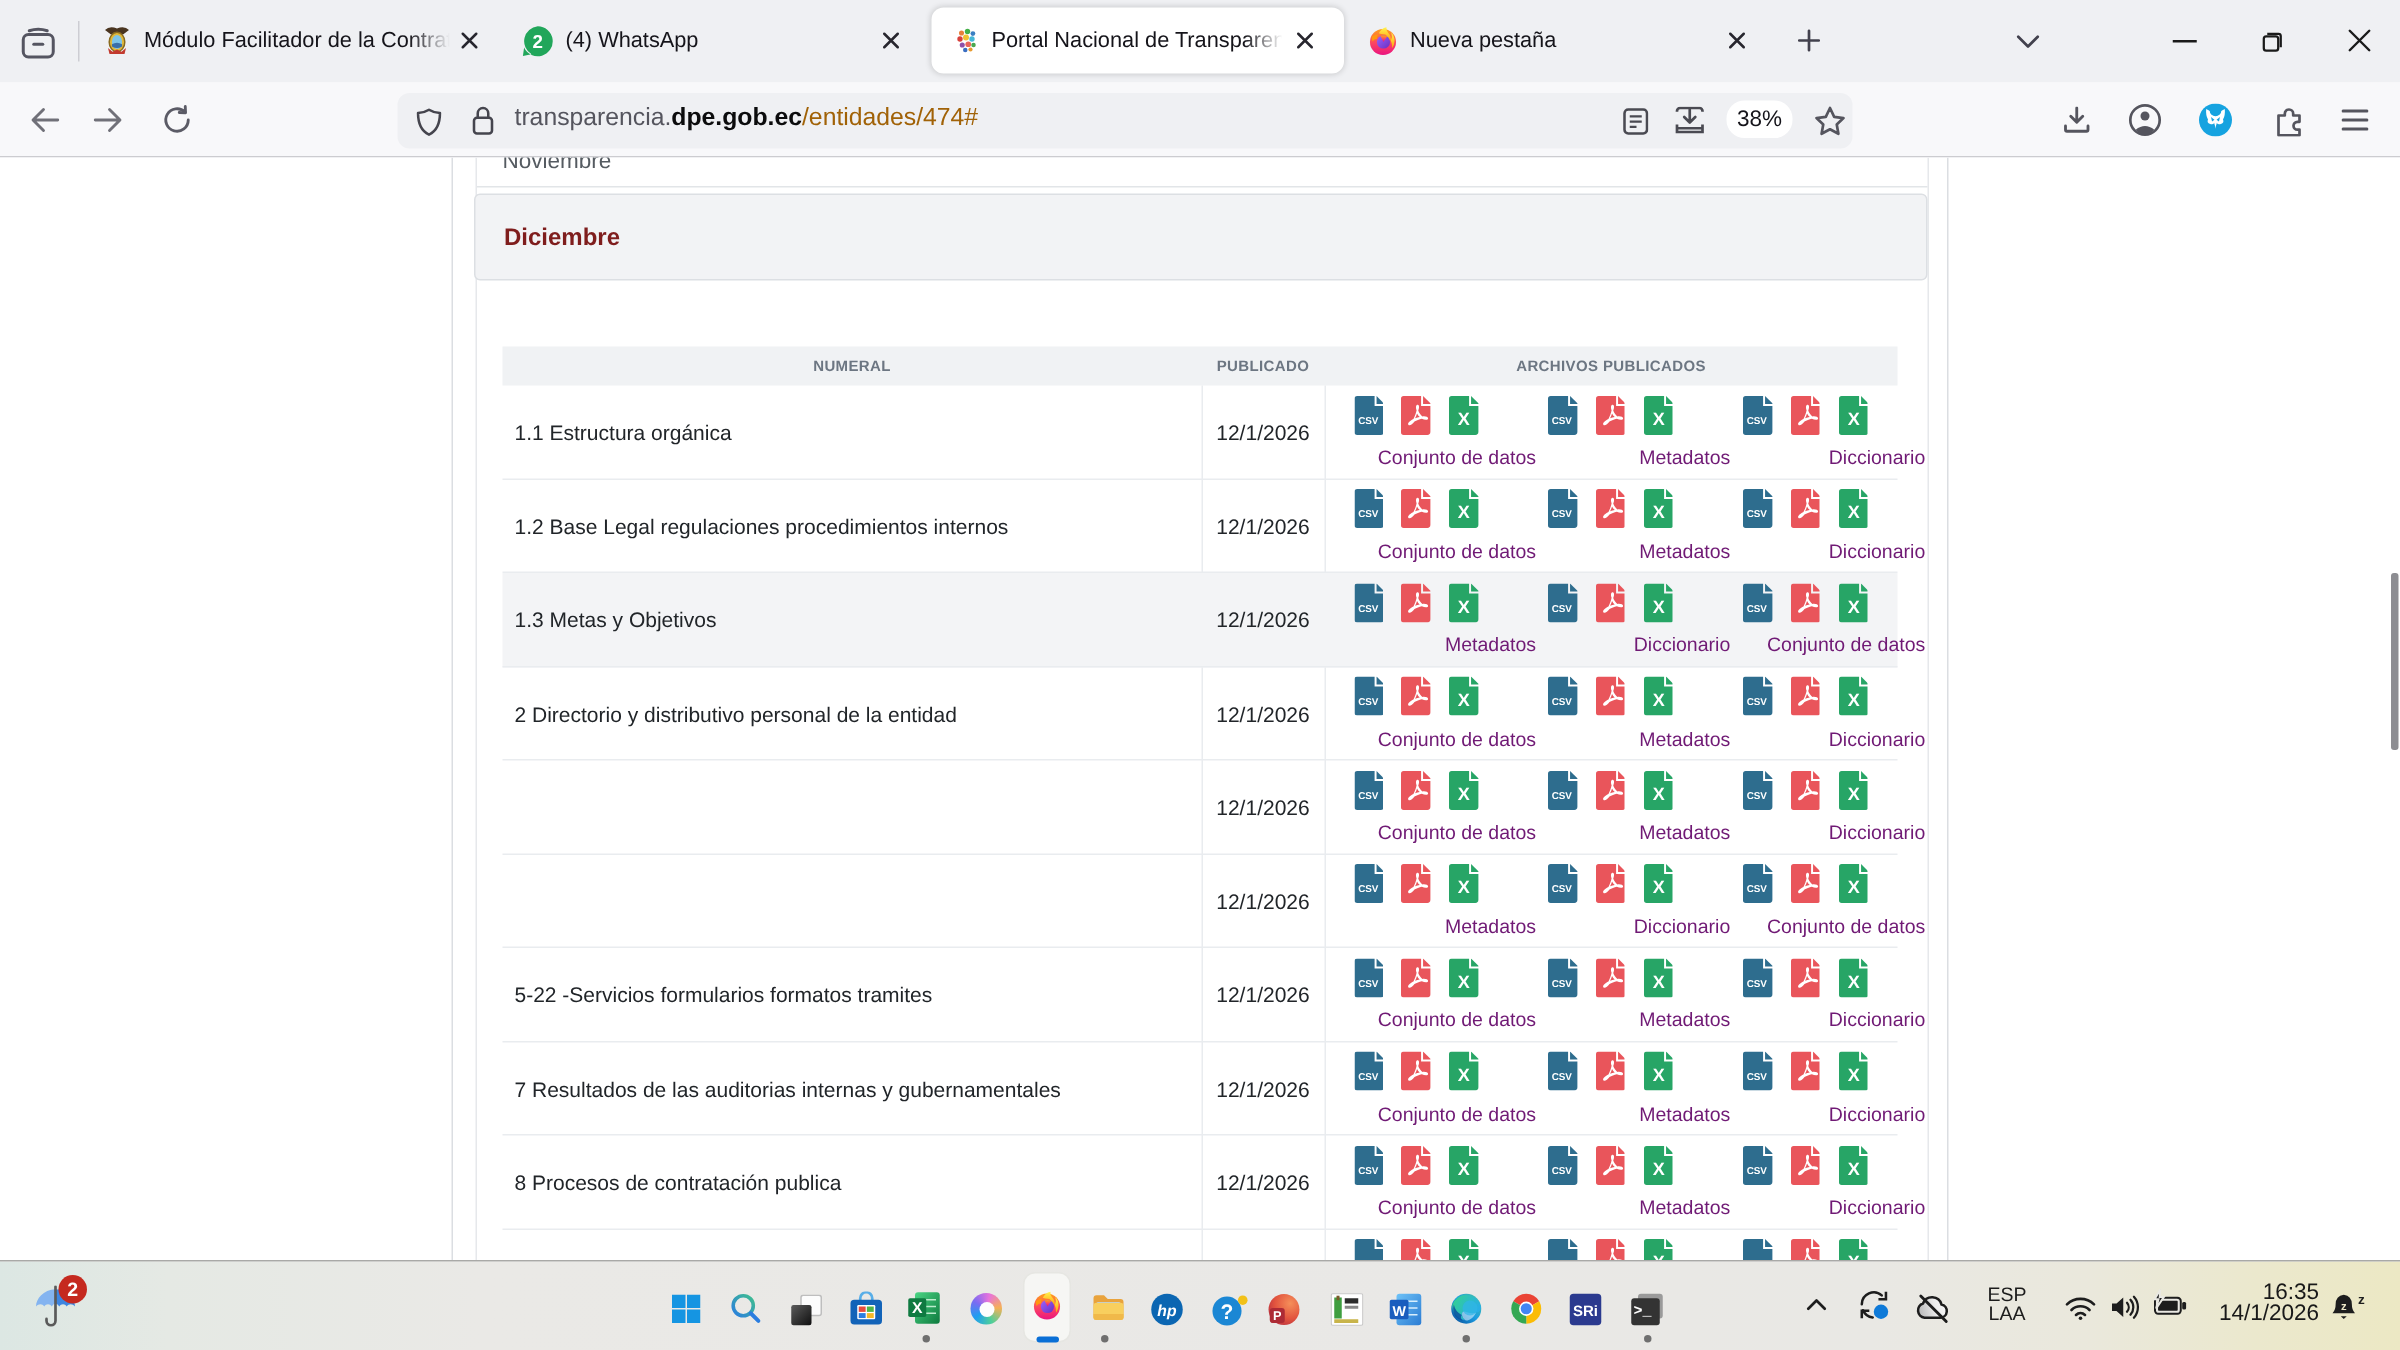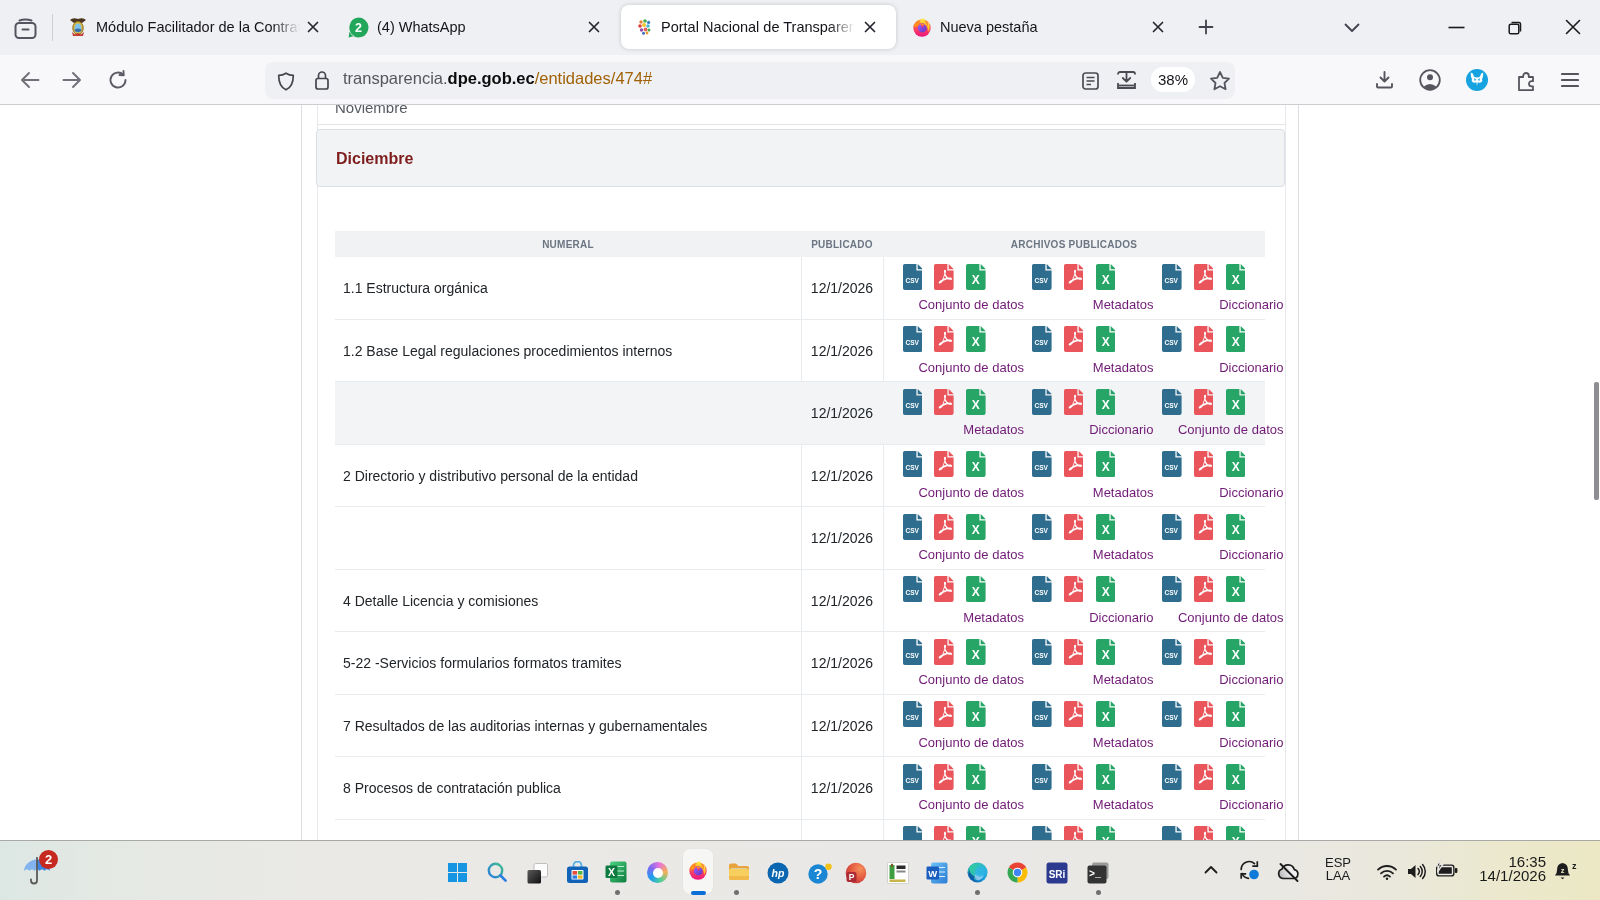--- a/index.html
+++ b/index.html
@@ -271,20 +271,21 @@
         <use href="#fcsv"></use>
       </svg>
 <svg class="a" style="left:858.9000000000001px;top:95.0px" width="19.6" height="26" viewBox="0 0 19.6 26">
         <use href="#fpdf"></use>
       </svg>
 <svg class="a" style="left:890.6px;top:95.0px" width="19.6" height="26" viewBox="0 0 19.6 26">
         <use href="#fxls"></use>
       </svg>
 <div class="icolbl a" style="left:788.5px;top:128.5px;width:160px">Diccionario</div>
 <div class="a" style="left:0;top:151.0px;width:930px;height:62.5px;background:#f3f4f6;border-bottom:1px solid #e9ecef"></div>
+<div class="rowlbl a" style="left:8px;top:151.0px;height:62.5px;line-height:62.5px">1.3 Metas y Objetivos</div>
 <div class="rowlbl a" style="left:466px;top:151.0px;width:82px;height:62.5px;line-height:62.5px;text-align:center">12/1/2026</div>
 <svg class="a" style="left:567.7px;top:157.5px" width="19.6" height="26" viewBox="0 0 19.6 26">
         <use href="#fcsv"></use>
       </svg>
 <svg class="a" style="left:599.4000000000001px;top:157.5px" width="19.6" height="26" viewBox="0 0 19.6 26">
         <use href="#fpdf"></use>
       </svg>
 <svg class="a" style="left:631.1px;top:157.5px" width="19.6" height="26" viewBox="0 0 19.6 26">
         <use href="#fxls"></use>
       </svg>
@@ -368,21 +369,20 @@
         <use href="#fcsv"></use>
       </svg>
 <svg class="a" style="left:858.9000000000001px;top:282.5px" width="19.6" height="26" viewBox="0 0 19.6 26">
         <use href="#fpdf"></use>
       </svg>
 <svg class="a" style="left:890.6px;top:282.5px" width="19.6" height="26" viewBox="0 0 19.6 26">
         <use href="#fxls"></use>
       </svg>
 <div class="icolbl a" style="left:788.5px;top:316.0px;width:160px">Diccionario</div>
 <div class="a" style="left:0;top:338.5px;width:930px;height:62.5px;border-bottom:1px solid #e9ecef"></div>
-<div class="rowlbl a" style="left:8px;top:338.5px;height:62.5px;line-height:62.5px">4 Detalle Licencia y comisiones</div>
 <div class="rowlbl a" style="left:466px;top:338.5px;width:82px;height:62.5px;line-height:62.5px;text-align:center">12/1/2026</div>
 <svg class="a" style="left:567.7px;top:345.0px" width="19.6" height="26" viewBox="0 0 19.6 26">
         <use href="#fcsv"></use>
       </svg>
 <svg class="a" style="left:599.4000000000001px;top:345.0px" width="19.6" height="26" viewBox="0 0 19.6 26">
         <use href="#fpdf"></use>
       </svg>
 <svg class="a" style="left:631.1px;top:345.0px" width="19.6" height="26" viewBox="0 0 19.6 26">
         <use href="#fxls"></use>
       </svg>

